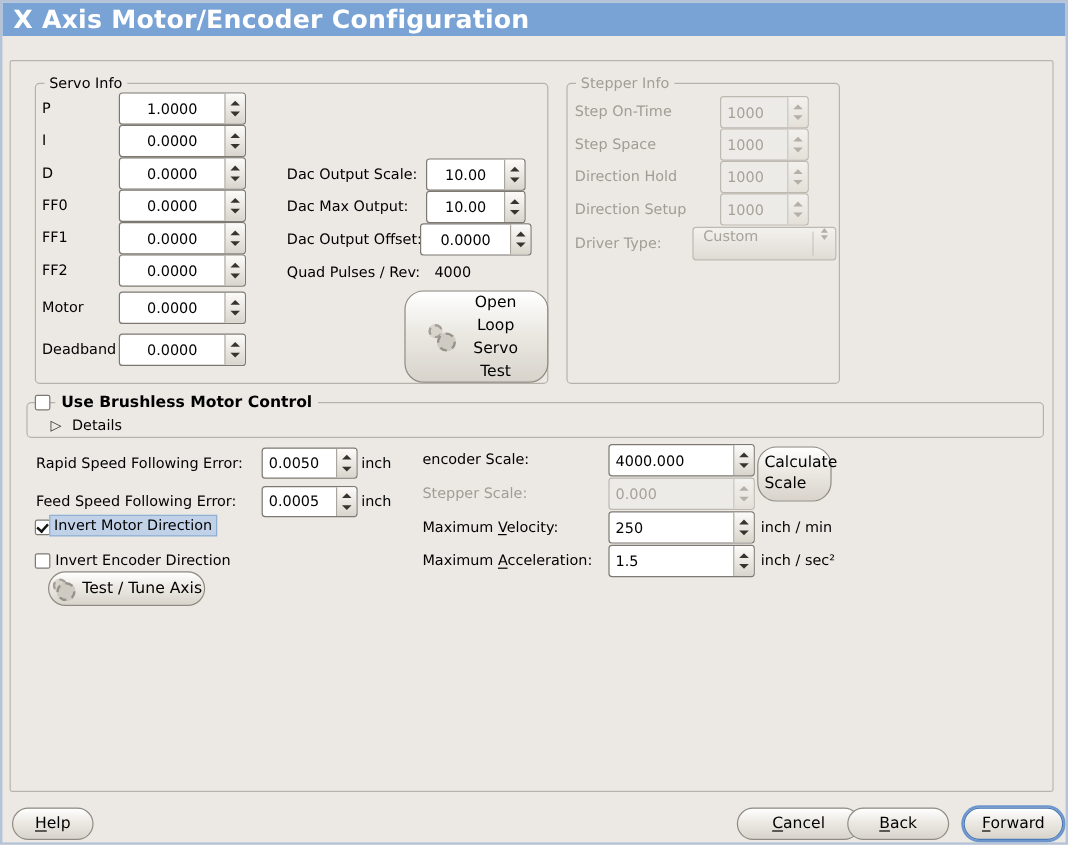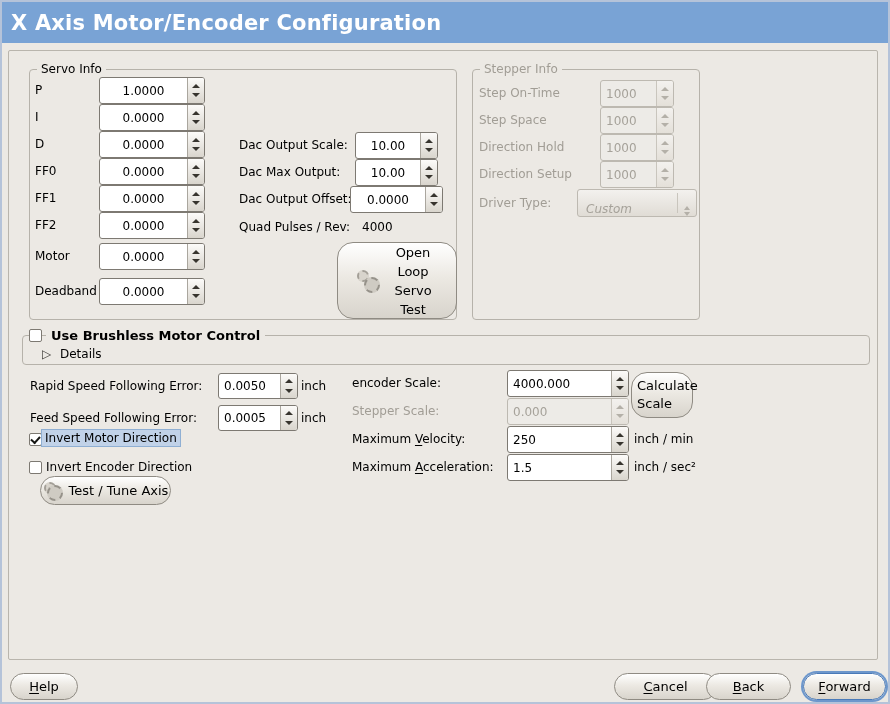--- a/index.html
+++ b/index.html
@@ -1,19 +1,19 @@
 <!DOCTYPE html>
 <html><head>
 <meta charset="utf-8">
 <style>
   html,body{margin:0;padding:0;background:#d8d4cc;}
   .window{position:relative;width:890px;height:704px;box-sizing:border-box;
     background:#ece9e4;border:2px solid #b5c3d9;overflow:hidden;
     font-family:"DejaVu Sans","Liberation Sans",sans-serif;color:#000;}
-  .titlebar{position:absolute;left:0;top:0;right:0;height:41px;background:#79a3d5;
+  .titlebar{position:absolute;left:0;top:0;right:0;height:28px;background:#79a3d5;
     display:flex;align-items:center;}
   .titlebar h1{margin:0 0 0 9px;font-size:21px;font-weight:bold;color:#fff;letter-spacing:.2px;}
   .panel{position:absolute;left:6px;top:48px;width:870px;height:610px;
     border:1px solid #b9b5ad;border-radius:2px;background:#ece9e4;box-sizing:border-box;}
   .frame{position:absolute;border:1px solid #b6b2aa;border-radius:4px;box-sizing:border-box;}
   .legend{position:absolute;font-size:12px;background:#ece9e4;padding:0 4px;white-space:nowrap;z-index:3;}
   .legend.dis{color:#a19d95;}
   .lbl{position:absolute;font-size:12px;white-space:nowrap;}
   .lbl.dis{color:#a19d95;}
   .lbl.b{font-weight:bold;font-size:13px;background:#ece9e4;padding:0 5px;z-index:3;}
@@ -27,22 +27,22 @@
     display:flex;flex-direction:column;align-items:center;justify-content:space-evenly;}
   .btns i{display:block;width:0;height:0;border-left:4px solid transparent;border-right:4px solid transparent;}
   .btns i.up{border-bottom:4px solid #37342e;}
   .btns i.dn{border-top:4px solid #37342e;}
   .spin.dis{background:#edebe7;border-color:#bdb9b1;}
   .spin.dis .val{color:#a6a29a;}
   .spin.dis .btns{border-left-color:#c9c5bd;background:linear-gradient(#f3f1ee,#e4e0d9);}
   .spin.dis .btns i.up{border-bottom-color:#b4b0a8;}
   .spin.dis .btns i.dn{border-top-color:#b4b0a8;}
   
-  .combo{position:absolute;display:flex;align-items:flex-end;box-sizing:border-box;
-    border:1px solid #bdb9b1;border-radius:3px;background:linear-gradient(#f3f1ee,#e0dcd5);font-style:italic;}
+  .combo{position:absolute;display:flex;align-items:flex-start;box-sizing:border-box;
+    border:1px solid #bdb9b1;border-radius:3px;background:linear-gradient(#f3f1ee,#e0dcd5);}
   .combo .cval{flex:1;font-size:12px;color:#a6a29a;padding:0 8px;}
   .combo .cdiv{width:1px;align-self:stretch;margin:3px 0;background:#c9c5bd;}
   .combo .carr{width:18px;display:flex;flex-direction:column;align-items:center;gap:2px;}
   .combo .carr i{display:block;width:0;height:0;border-left:3.5px solid transparent;border-right:3.5px solid transparent;}
   .combo .carr i.up{border-bottom:4px solid #b4b0a8;}
   .combo .carr i.dn{border-top:4px solid #b4b0a8;}
   
   .btn{position:absolute;display:flex;align-items:center;justify-content:center;box-sizing:border-box;
     border:1px solid #8f8b83;border-radius:16px;font-size:13px;
     background:linear-gradient(#ffffff,#ece9e3 45%,#d8d4cc);}

